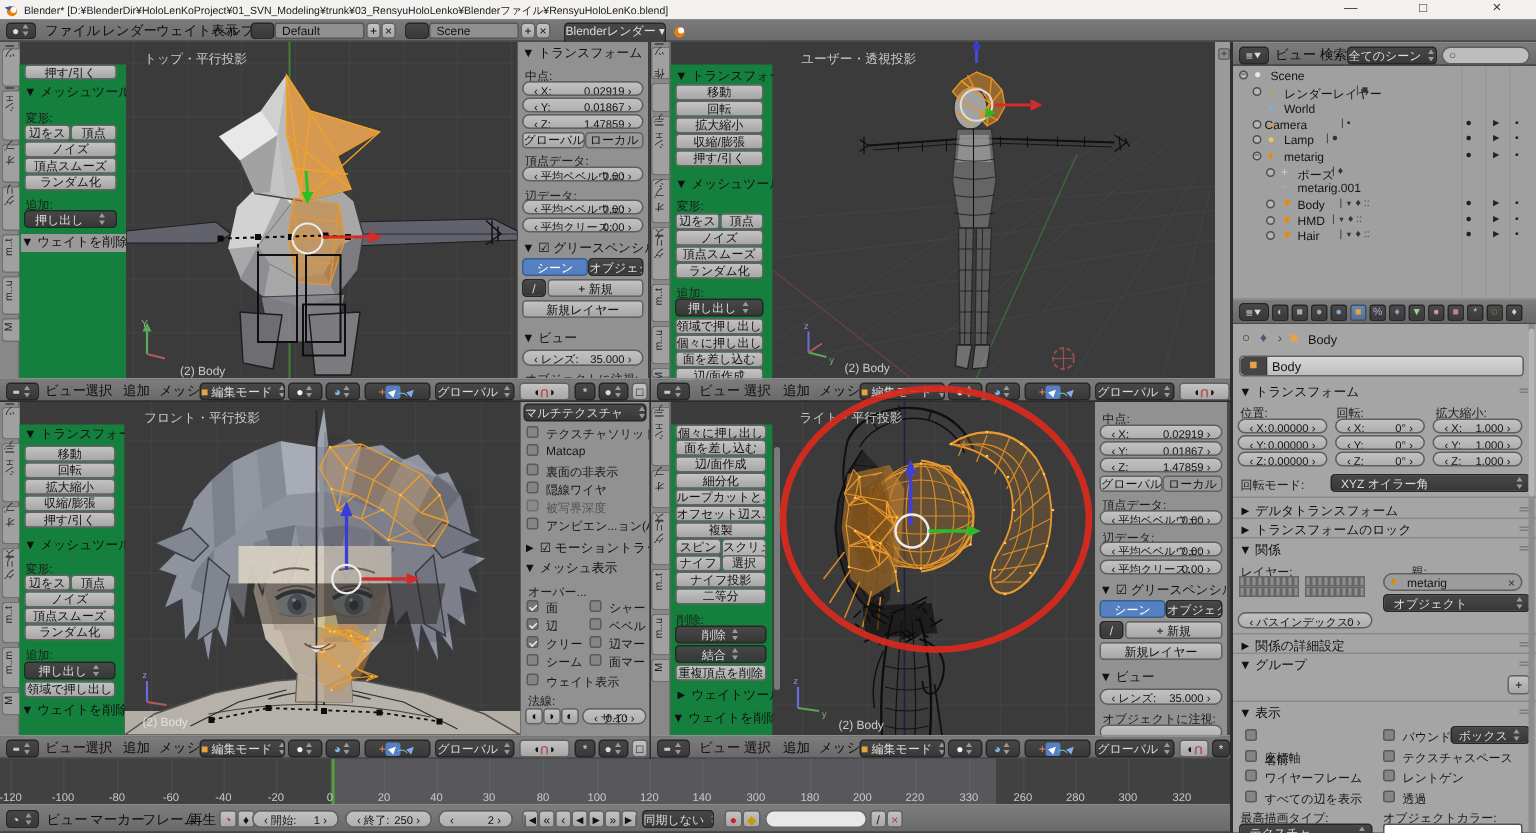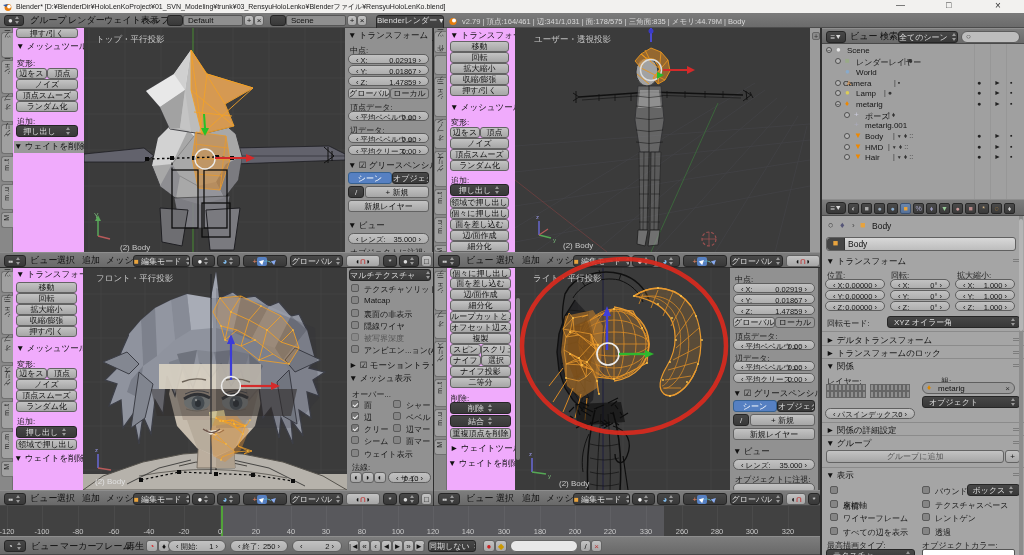--- a/index.html
+++ b/index.html
@@ -3,21 +3,21 @@
 <meta charset="utf-8">
 <style>
 *{margin:0;padding:0;box-sizing:border-box;font-family:"Liberation Sans",sans-serif;}
 html,body{width:1024px;height:555px;overflow:hidden;background:#3c3c3c;}
 #root{position:absolute;top:0;left:0;width:1024px;height:555px;}
 .abs{position:absolute;}
 .titlebar{top:0;left:0;width:1024px;height:13px;background:#f2f1ef;color:#111;font-size:9px;}
 .infobar{top:13px;left:0;width:1024px;height:15px;background:linear-gradient(#7b7b7b,#6b6b6b);border-bottom:1px solid #4c4c4c;}
 .hdr{background:linear-gradient(#7d7d7d,#696969);border-top:1px solid #8e8e8e;border-bottom:1px solid #4a4a4a;}
 .mtx{font-size:9px;color:#0e0e0e;line-height:15px;}
-.shelf{background:#f0abfc;}
+.shelf{background:#15803d;margin-top:15px;}
 .npanel{background:#919191;}
 .tabstrip{background:#888888;border-right:1px solid #6f6f6f;}
 .tab{position:absolute;left:1px;width:12px;background:#a0a0a0;border:1px solid #707070;border-right:none;border-radius:3px 0 0 3px;}
 .tab span{position:absolute;top:2px;left:1px;font-size:7px;color:#222;writing-mode:vertical-rl;transform:rotate(180deg);letter-spacing:0px;white-space:nowrap;}
 .btn{position:absolute;background:linear-gradient(#c3c3c3,#a6a6a6);border:1px solid #636363;border-radius:3px;font-size:8px;color:#111;text-align:center;overflow:hidden;white-space:nowrap;}
 .dbtn{position:absolute;background:linear-gradient(#474747,#383838);border:1px solid #262626;border-radius:3px;font-size:8px;color:#dcdcdc;text-align:center;overflow:hidden;white-space:nowrap;}
 .pill{position:absolute;background:linear-gradient(#c2c2c2,#aeaeae);border:1px solid #5f5f5f;border-radius:7px;font-size:7.5px;color:#141414;overflow:hidden;white-space:nowrap;}
 .pill .pl{position:absolute;left:7px;top:1px;}
 .pill .pr{position:absolute;right:7px;top:1px;}
 .phead{position:absolute;font-size:8.5px;color:#101010;white-space:nowrap;}
@@ -46,38 +46,37 @@
         <path d="M0 3 L5 2 L3 5 Z" fill="#2a5caa"></path>
       </svg>
   <span class="abs" style="left:16px;top:2px;color:#1a1a1a;font-size:7px">Blender* [D:¥BlenderDir¥HoloLenKoProject¥01_SVN_Modeling¥trunk¥03_RensyuHoloLenko¥Blenderファイル¥RensyuHoloLenKo.blend]</span>
   <span class="abs" style="left:896px;top:0px;font-size:9px;color:#333">—</span>
   <span class="abs" style="left:946px;top:0px;font-size:9px;color:#333">□</span>
   <span class="abs" style="left:995px;top:0px;font-size:10px;color:#333">×</span>
 </div>
 
 <div class="abs infobar">
   <div class="dbtn" style="left:4px;top:2px;width:20px;height:11px;line-height:10px">●<i class="ud"></i></div>
-  <span class="abs mtx" style="left:30px">グループ</span>
+  <span class="abs mtx" style="left:30px">ファイル</span>
   <span class="abs mtx" style="left:68px">レンダー</span>
   <span class="abs mtx" style="left:104px">ウェイト表示</span>
   <span class="abs mtx" style="left:142px">ヘルプ</span>
   <div class="dbtn" style="left:167px;top:2px;width:16px;height:11px"></div>
   <div class="abs" style="left:183px;top:2px;width:60px;height:11px;background:#8f8f8f;border:1px solid #565656;border-radius:2px;font-size:8px;color:#111;padding-left:4px;line-height:10px">Default</div>
   <div class="btn" style="left:244px;top:2px;width:10px;height:11px;line-height:9px">+</div>
   <div class="btn" style="left:254px;top:2px;width:10px;height:11px;line-height:9px">×</div>
   <div class="dbtn" style="left:270px;top:2px;width:16px;height:11px"></div>
   <div class="abs" style="left:286px;top:2px;width:60px;height:11px;background:#8f8f8f;border:1px solid #565656;border-radius:2px;font-size:8px;color:#111;padding-left:4px;line-height:10px">Scene</div>
   <div class="btn" style="left:347px;top:2px;width:10px;height:11px;line-height:9px">+</div>
   <div class="btn" style="left:357px;top:2px;width:10px;height:11px;line-height:9px">×</div>
   <div class="dbtn" style="left:376px;top:2px;width:68px;height:26px;line-height:10px">Blenderレンダー ▾</div>
   <svg class="abs" style="left:448px;top:3px" width="10" height="10" viewBox="0 0 10 10">
         <circle cx="5" cy="5.5" r="3.6" fill="#e87d0d"></circle>
         <circle cx="6" cy="4.4" r="2" fill="#fff"></circle>
       </svg>
-  <span class="abs" style="left:462px;top:4px;font-size:7.5px;color:#d8d8d8">v2.79 | 頂点:164/461 | 辺:341/1,031 | 面:178/575 | 三角面:835 | メモリ:44.79M | Body</span>
 </div>
 
 <div class="abs" style="left:0;top:28px;width:433px;height:240px">
   <div class="abs tabstrip" style="left:0;top:0;width:13px;height:224px">
     <div class="tab" style="top:4px;height:26px">
           <span>ツー</span>
         </div>
     <div class="tab" style="top:32px;height:34px">
           <span>シェー</span>
         </div>
@@ -1323,21 +1322,20 @@
   <div class="pill" style="left:3px;top:209px;width:90px;height:11px">
         <span class="pl">‹ パスインデックス:</span>
         <span class="pr">0 ›</span>
       </div>
   <div class="sep" style="left:0;top:223px;width:202px"></div>
   <div class="phead" style="left:4px;top:226px">► 関係の詳細設定</div>
       <div class="grip" style="top:229px"></div>
   <div class="sep" style="left:0;top:236px;width:202px"></div>
   <div class="phead" style="left:4px;top:239px">▼ グループ</div>
       <div class="grip" style="top:242px"></div>
-  <div class="btn" style="left:4px;top:251px;width:178px;height:13px;line-height:12px;color:#555">グループに追加</div>
   <div class="btn" style="left:183px;top:251px;width:15px;height:13px;line-height:12px">+</div>
   <div class="sep" style="left:0;top:268px;width:202px"></div>
   <div class="phead" style="left:4px;top:271px">▼ 表示</div>
       <div class="grip" style="top:274px"></div>
   <div class="cb" style="left:8px;top:287px"></div>
       <div class="cblbl" style="left:21px;top:302px">名前</div>
   <div class="cb" style="left:100px;top:287px"></div>
       <div class="cblbl" style="left:113px;top:287px">バウンド</div>
   <div class="dbtn" style="left:145px;top:285px;width:53px;height:12px;line-height:11px">ボックス <i class="ud"></i></div>
   <div class="cb" style="left:8px;top:301px"></div>

